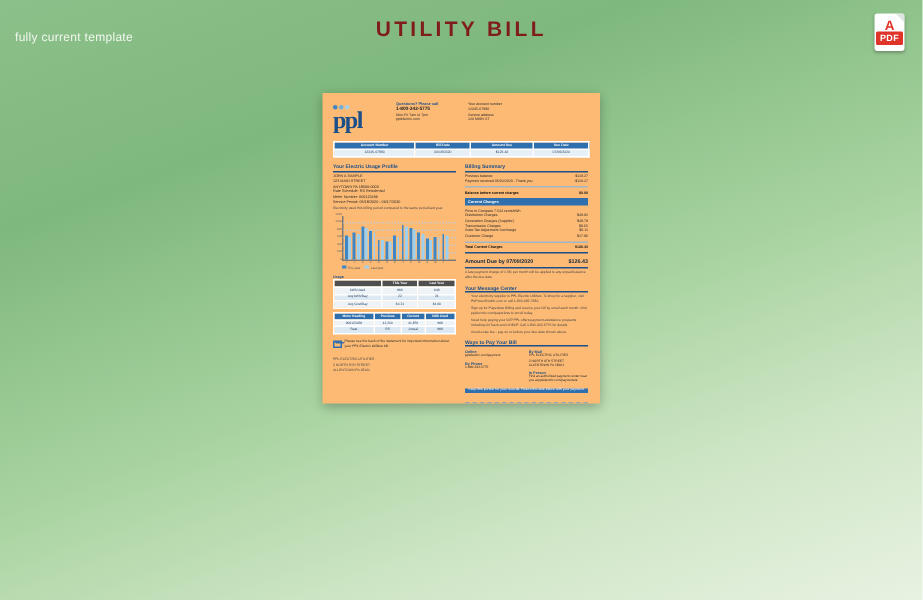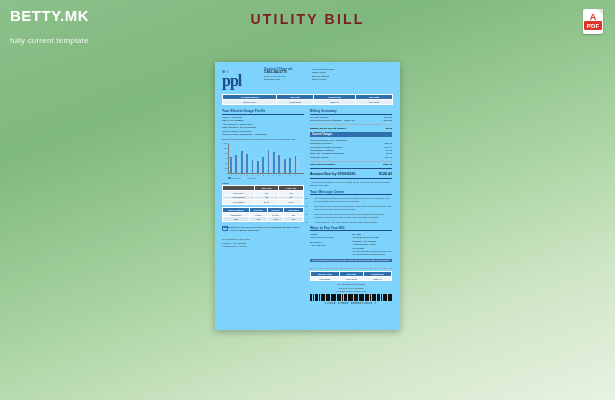--- a/index.html
+++ b/index.html
@@ -57,22 +57,22 @@
   }
   .fileicon.pdf .band { background: #e0342a; }
   .fileicon .pglyph {
     position: absolute; left: 0; top: 3px; width: 20px;
     text-align: center; font-size: 9px; font-weight: bold; color: #e0342a;
   }
 
   
   .doc {
     position: absolute; left: 215px; top: 62px;
-    width: 185px; height: 268px;
-    background: #7dd3fc;
+    width: 185px; height: 207px;
+    background: #fdba74;
     box-shadow: 0 2px 7px rgba(0,0,0,.28);
     padding: 6px 7px;
     font-size: 2.2px;
     color: #2a2a2a;
     overflow: hidden;
   }
   
   .doc-head { display: flex; align-items: flex-start; gap: 4px; height: 26px; }
   .logo-block { width: 38px; padding-top: 2px; }
   .ppl-mark {
@@ -183,21 +183,20 @@
   .ocr { text-align: center; font-size: 2.6px; letter-spacing: .6px; margin-top: .8px; color: #111;
         font-family: "Liberation Mono", monospace; }
   .return-note { display: flex; gap: 2px; align-items: flex-start; margin-top: 4px; font-size: 2.3px; line-height: 3.2px; }
   .msgbar { background: #2f6fad; color: #fff; font-size: 2.3px; padding: .8px 1.5px; text-align: center; margin-top: 2px; }
 </style>
 </head>
 <body>
 
 <div class="topbar">
   <div class="brand">
-    <div class="brand-name">BETTY.MK</div>
     <div class="brand-sub">fully current template</div>
   </div>
   <div class="page-title">UTILITY BILL</div>
   <div class="file-icons">
     <div class="fileicon pdf">
       <div class="fold"></div>
       <div class="pglyph">A</div>
       <div class="band">PDF</div>
     </div>
 

